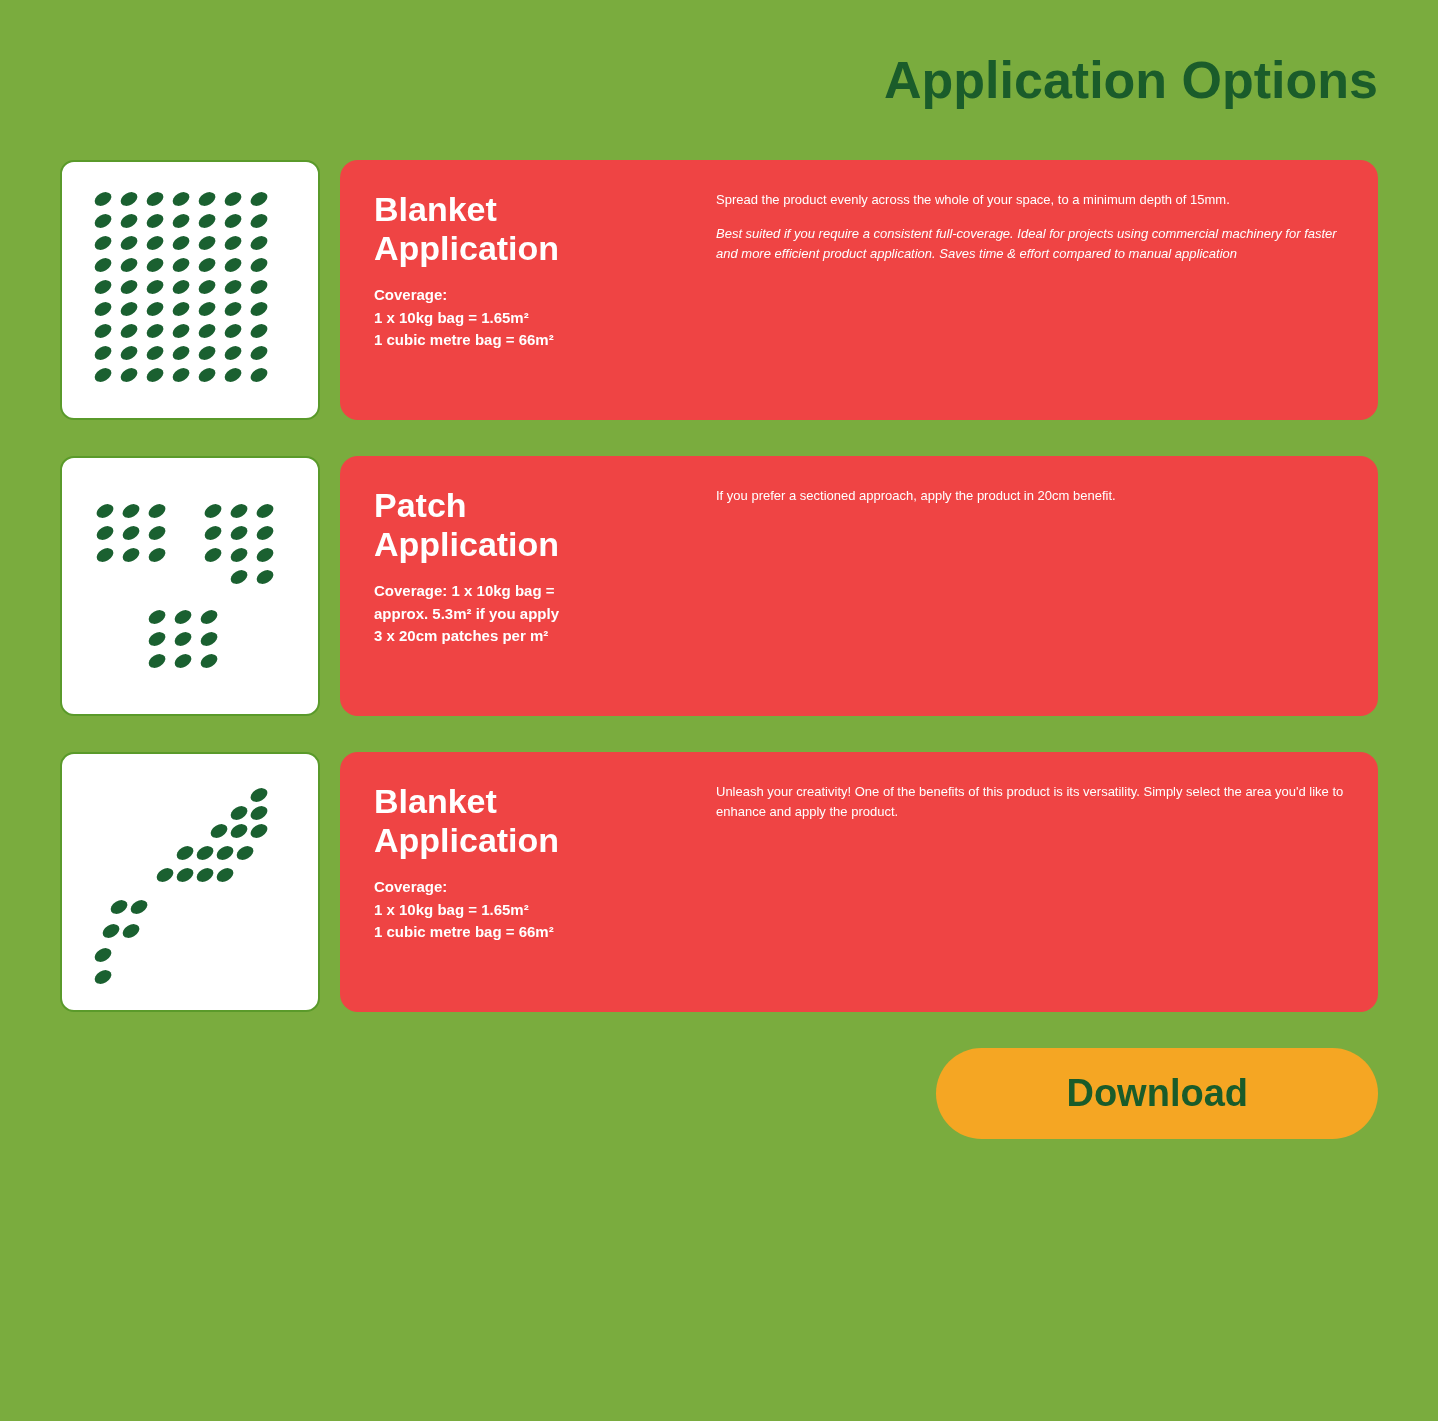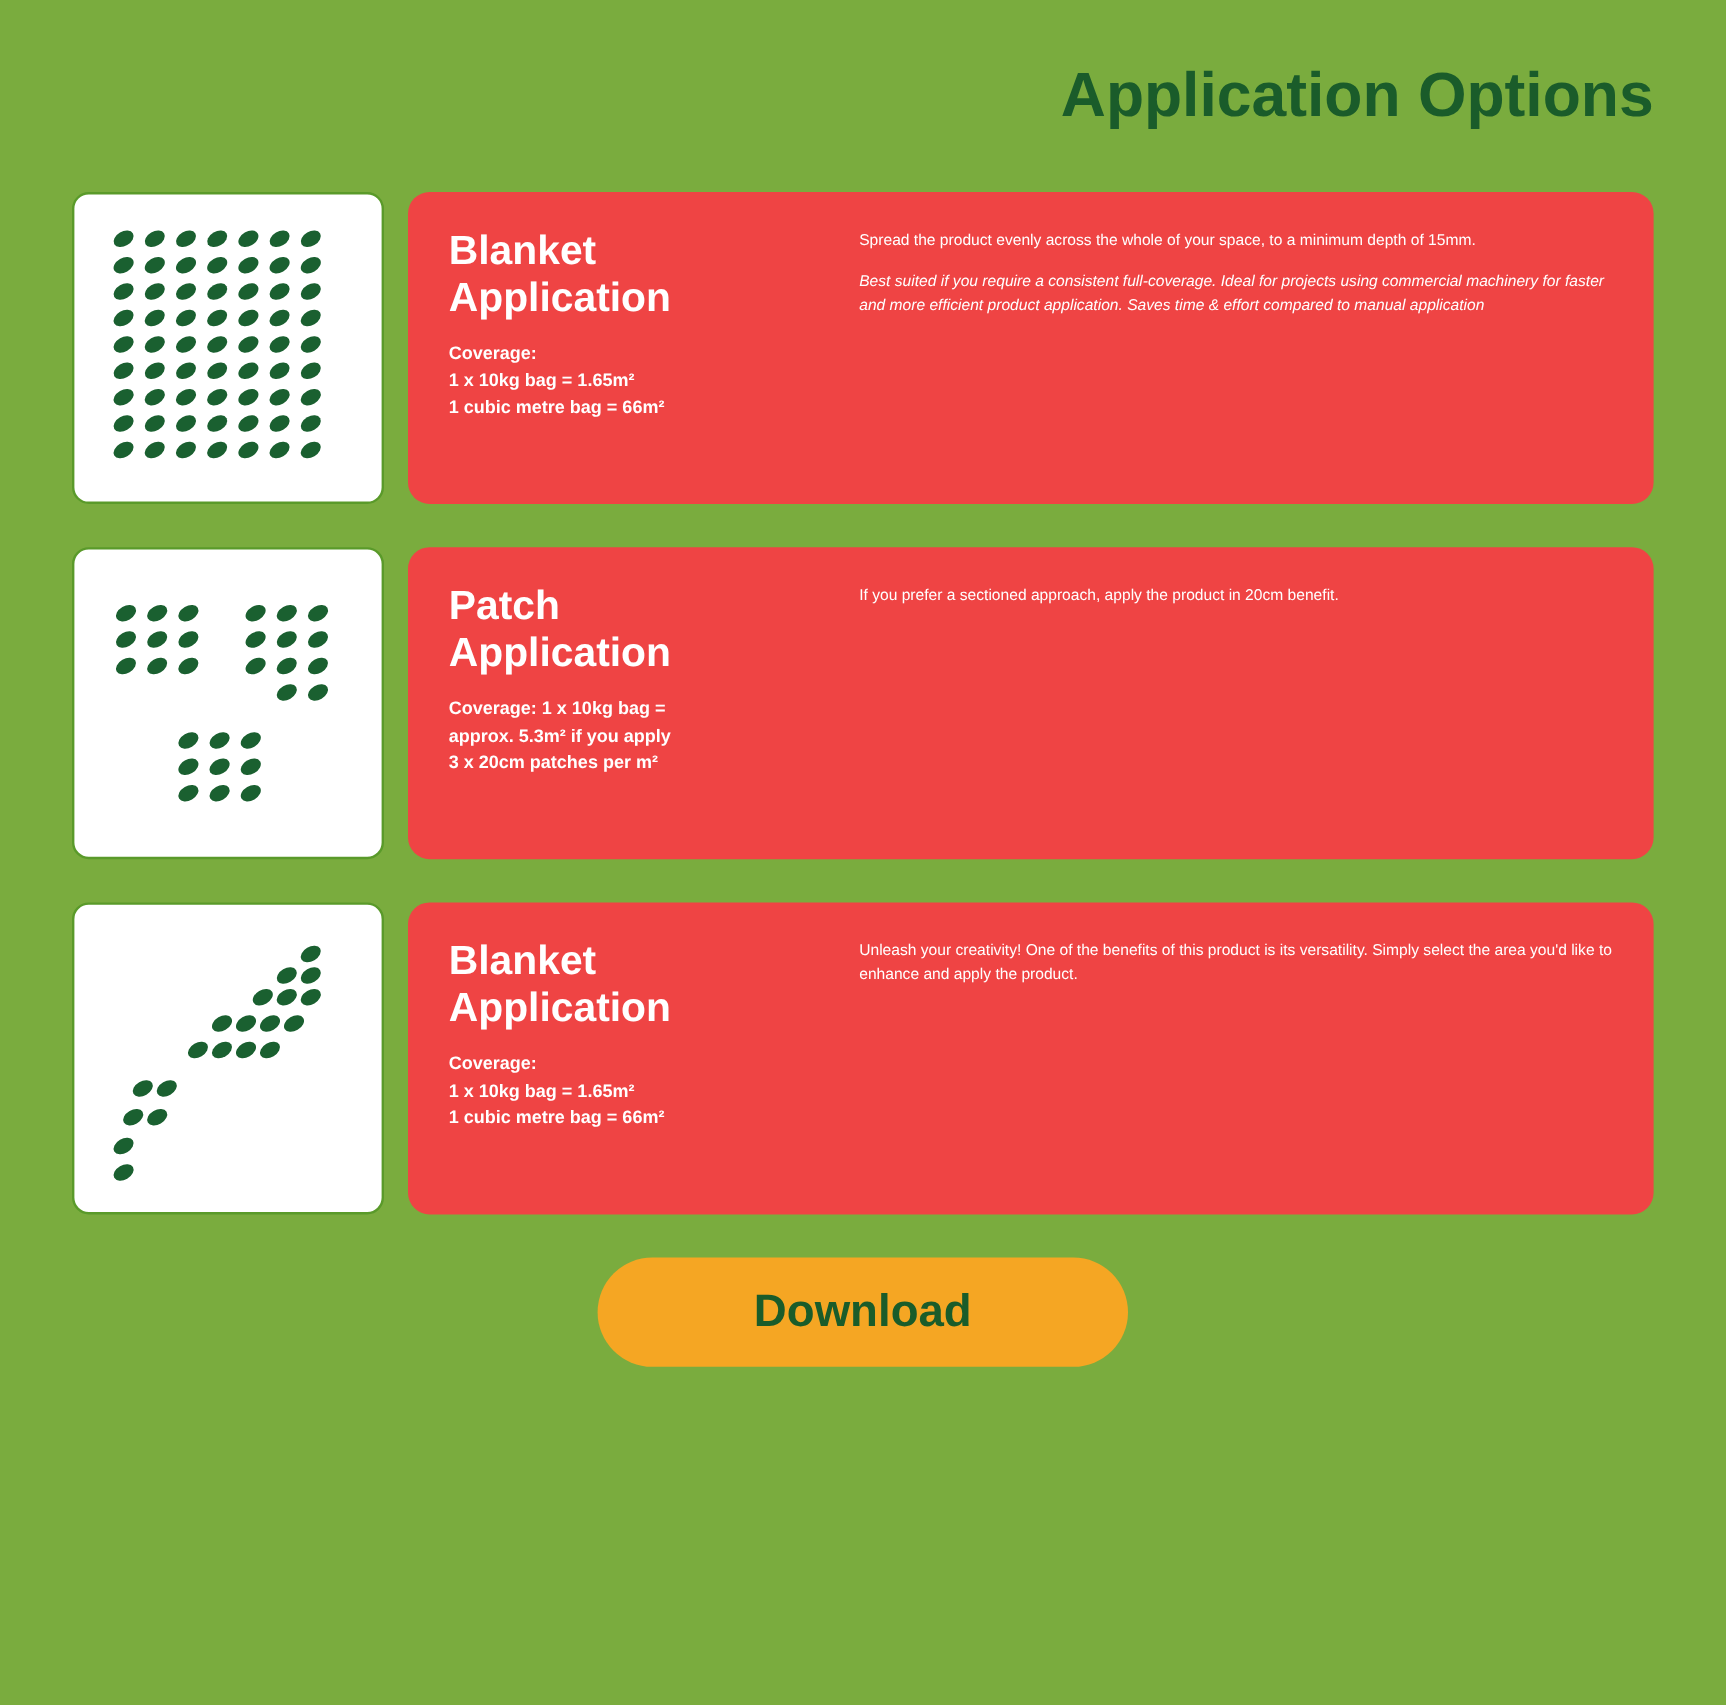--- a/index.html
+++ b/index.html
@@ -84,21 +84,21 @@
     }
 
     .info-right p + p {
       margin-top: 14px;
       font-style: italic;
     }
 
     
     .download-section {
       display: flex;
-      justify-content: center;
+      justify-content: flex-end;
       margin-top: 20px;
     }
 
     .download-btn {
       background: #f5a623;
       color: #1a5c2a;
       font-size: 38px;
       font-weight: 900;
       border: none;
       border-radius: 50px;

